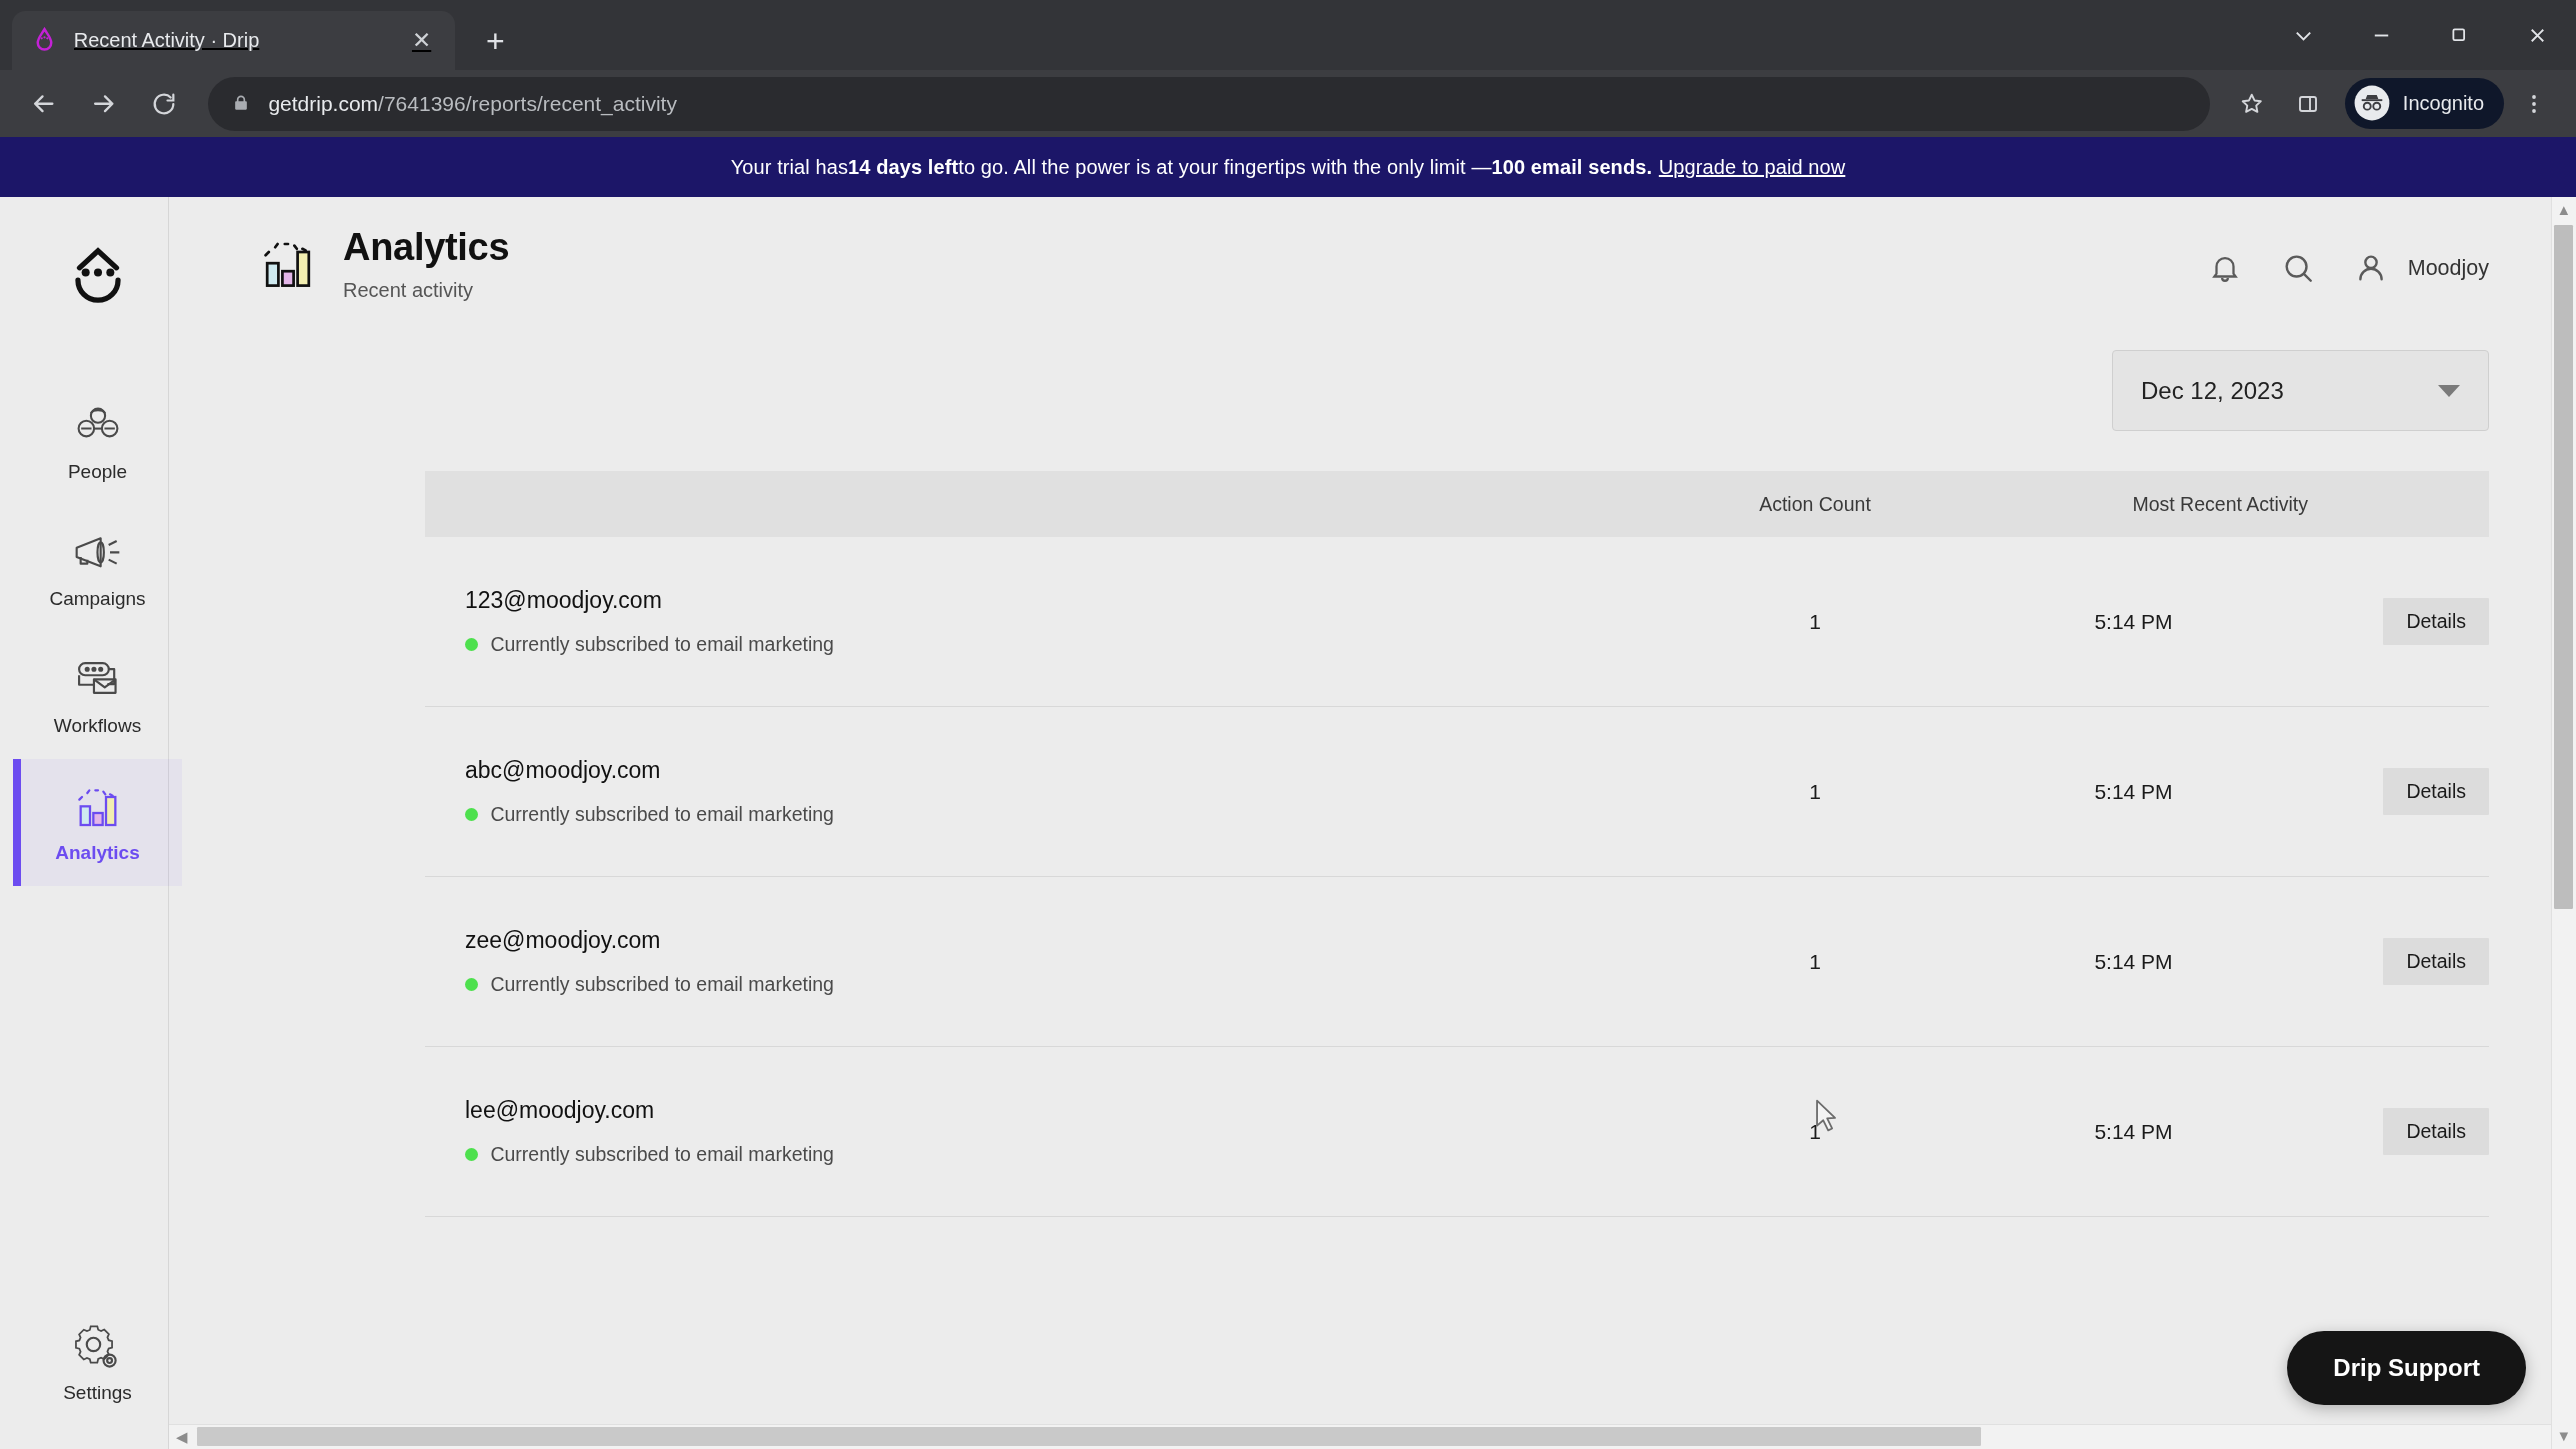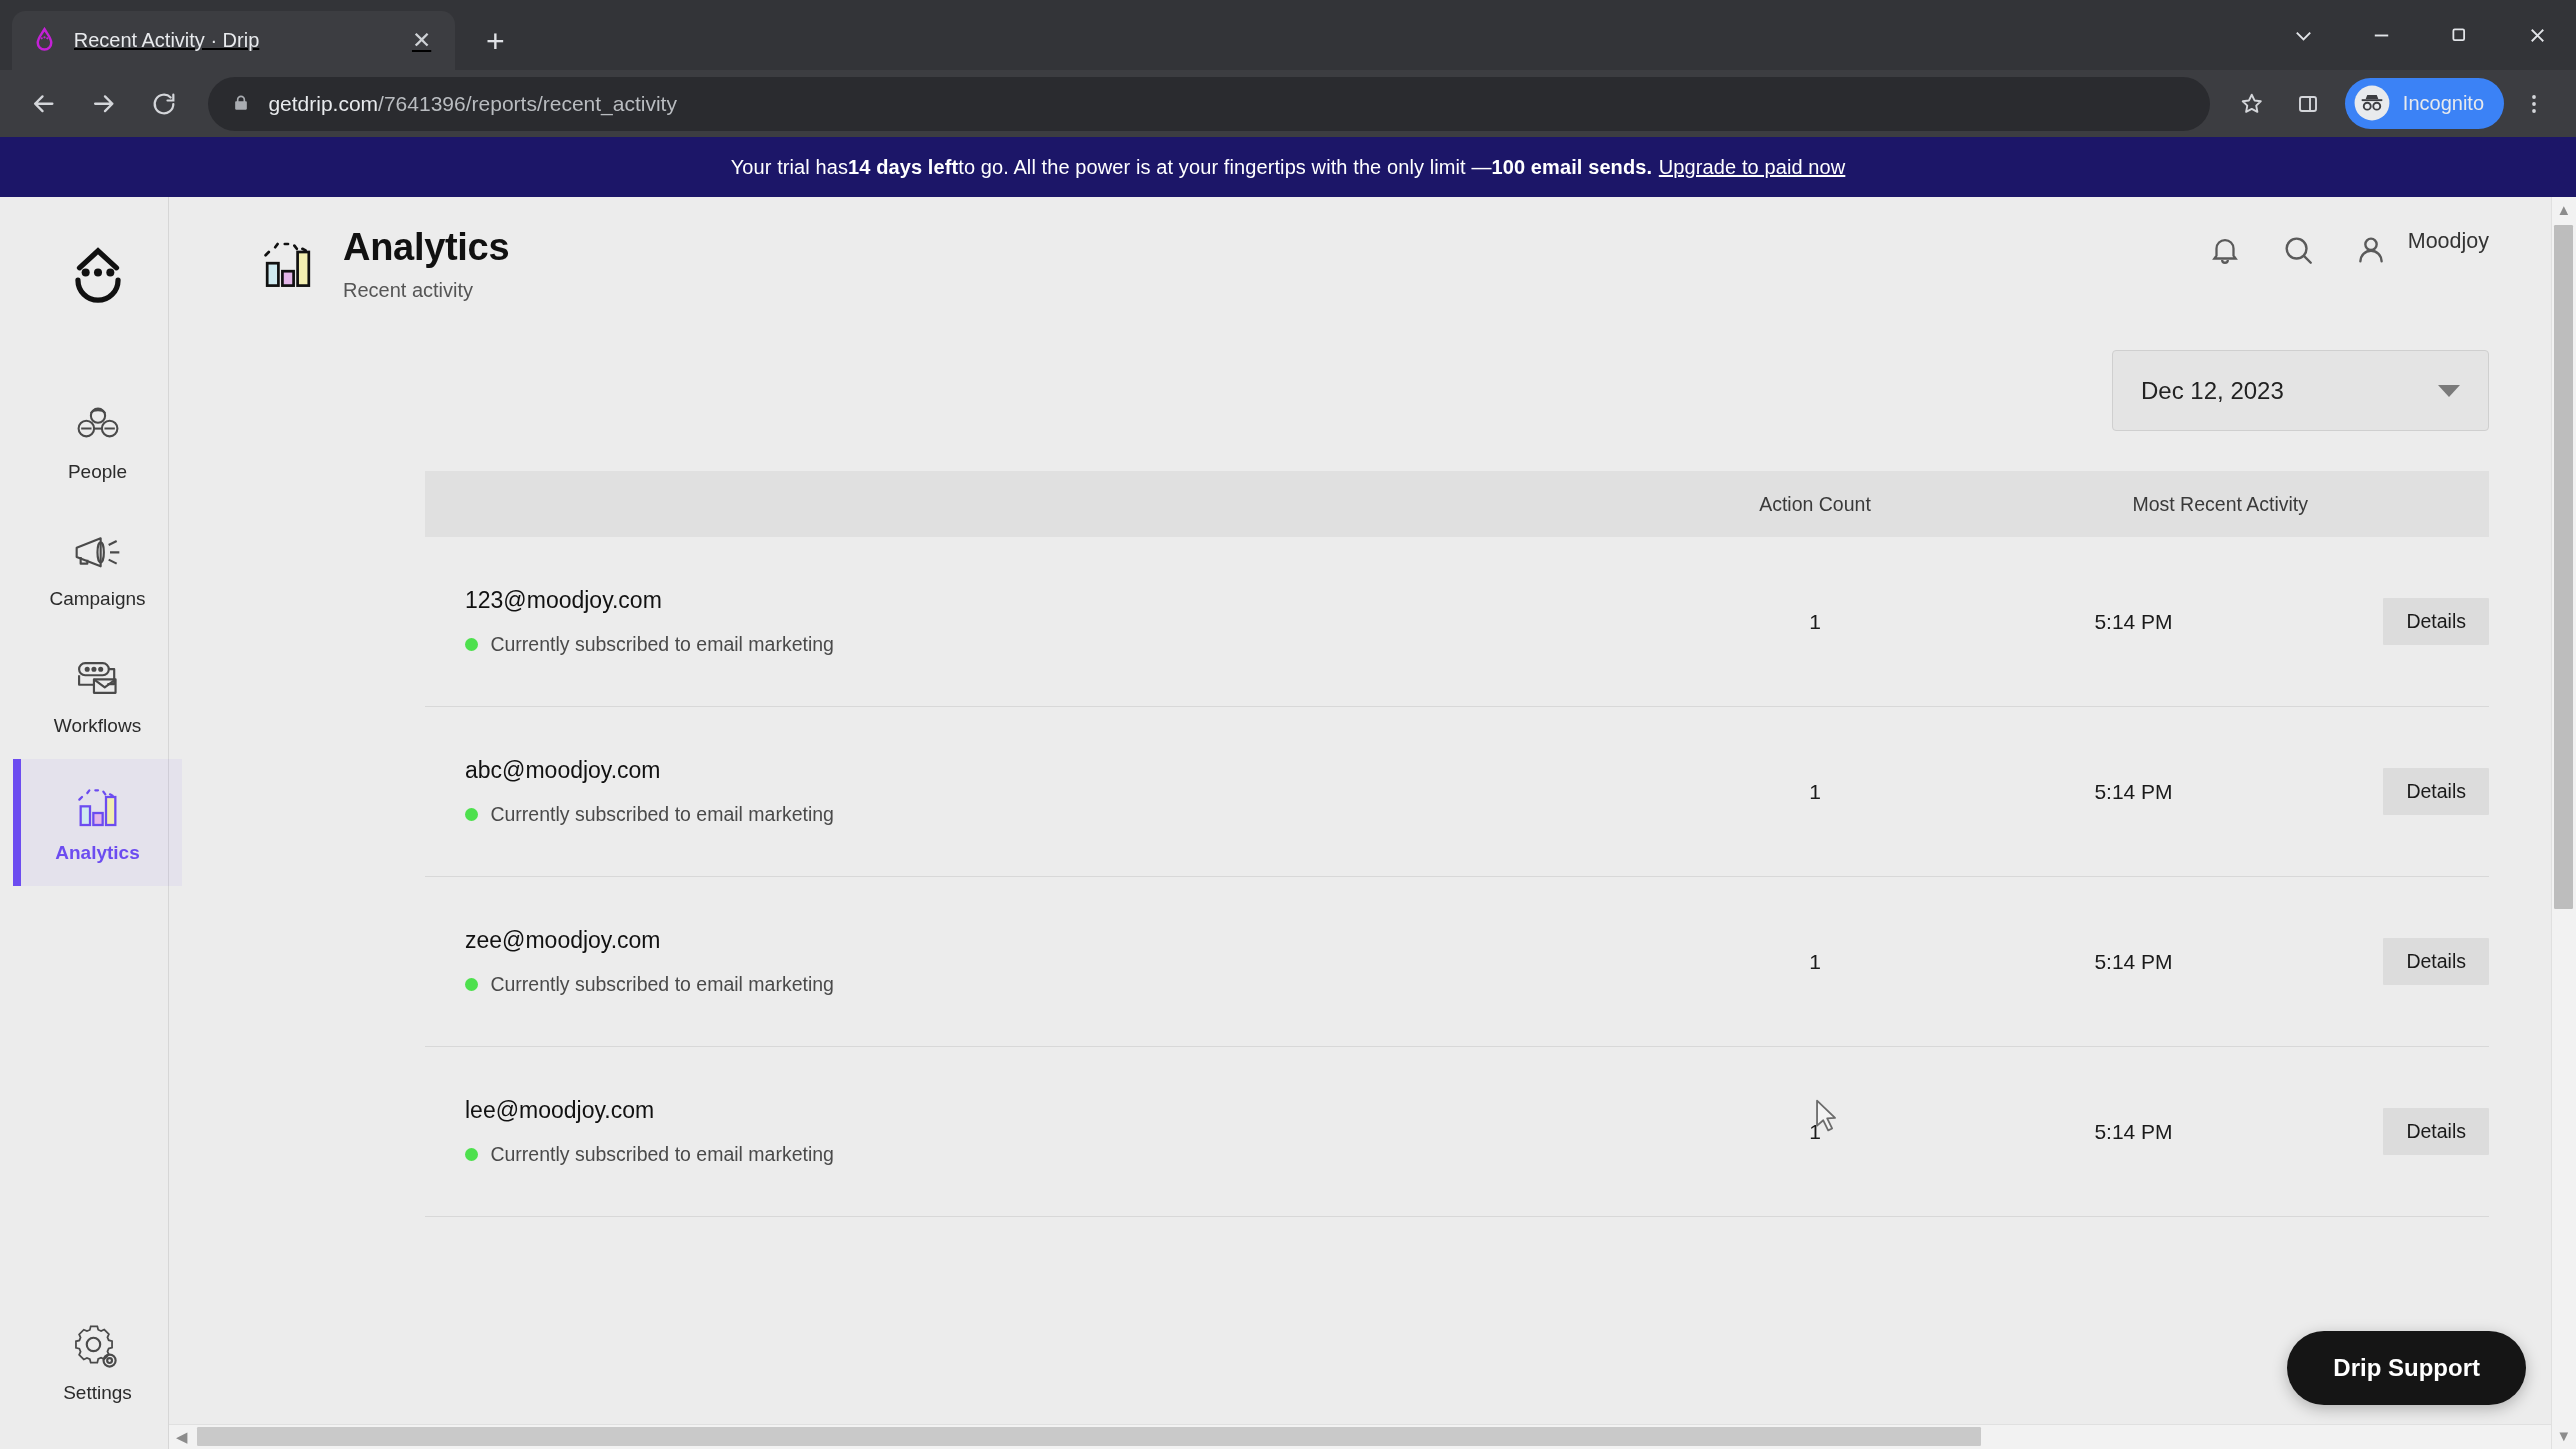--- a/index.html
+++ b/index.html
@@ -79,21 +79,21 @@
     padding: 0 23px; gap: 17.4px;
   }
   .omnibox .url { font-size: 21px; color: #b9bcc0; white-space: nowrap; }
   .omnibox .url .host { color: #e8eaed; }
   .tb-icon {
     width: 52px; height: 52px; border-radius: 50%;
     display: flex; align-items: center; justify-content: center;
     color: #d4d6da;
   }
   .incognito-pill {
-    height: 51px; border-radius: 25.5px; background: #3b82f6;
+    height: 51px; border-radius: 25.5px; background: #0f172a;
     display: flex; align-items: center; gap: 12px;
     padding: 0 20px 0 8px; margin-left: 6.7px;
   }
   .incognito-pill .label { color: #e8eaed; font-size: 20px; }
 
   
   .banner {
     flex: 0 0 60px; height: 60px;
     background: #1c1668;
     display: flex; align-items: center; justify-content: center;
@@ -140,22 +140,22 @@
   .main {
     flex: 1; position: relative; overflow: hidden;
     padding-left: 87px; padding-right: 54px;
   }
   .page-head { display: flex; align-items: flex-start; padding-top: 31px; }
   .page-head .hicon { width: 64px; height: 64px; margin-right: 23px; margin-top: 4px; }
   .page-title { font-size: 38px; font-weight: 700; color: #111; letter-spacing: -0.3px; line-height: 1.05; }
   .page-sub { font-size: 20px; color: #555; margin-top: 10.7px; }
 
   .head-right {
-    position: absolute; right: 87px; top: 32px;
-    display: flex; align-items: flex-start; gap: 31px;
+    position: absolute; right: 87px; top: 50px;
+    display: flex; align-items: center; gap: 31px;
   }
   .head-right .hic { width: 42px; height: 42px; color: #5a5a5a; display:flex; align-items:center; justify-content:center;}
   .head-right .uname { font-size: 21.5px; color: #333; margin-left: -14.8px; }
 
   .datepicker {
     position: absolute; right: 87px; top: 153px;
     width: 377px; height: 81px;
     background: #e4e4e4; border: 0.7px solid #cfcfcf; border-radius: 4px;
     display: flex; align-items: center; justify-content: space-between;
     padding: 0 28px;

